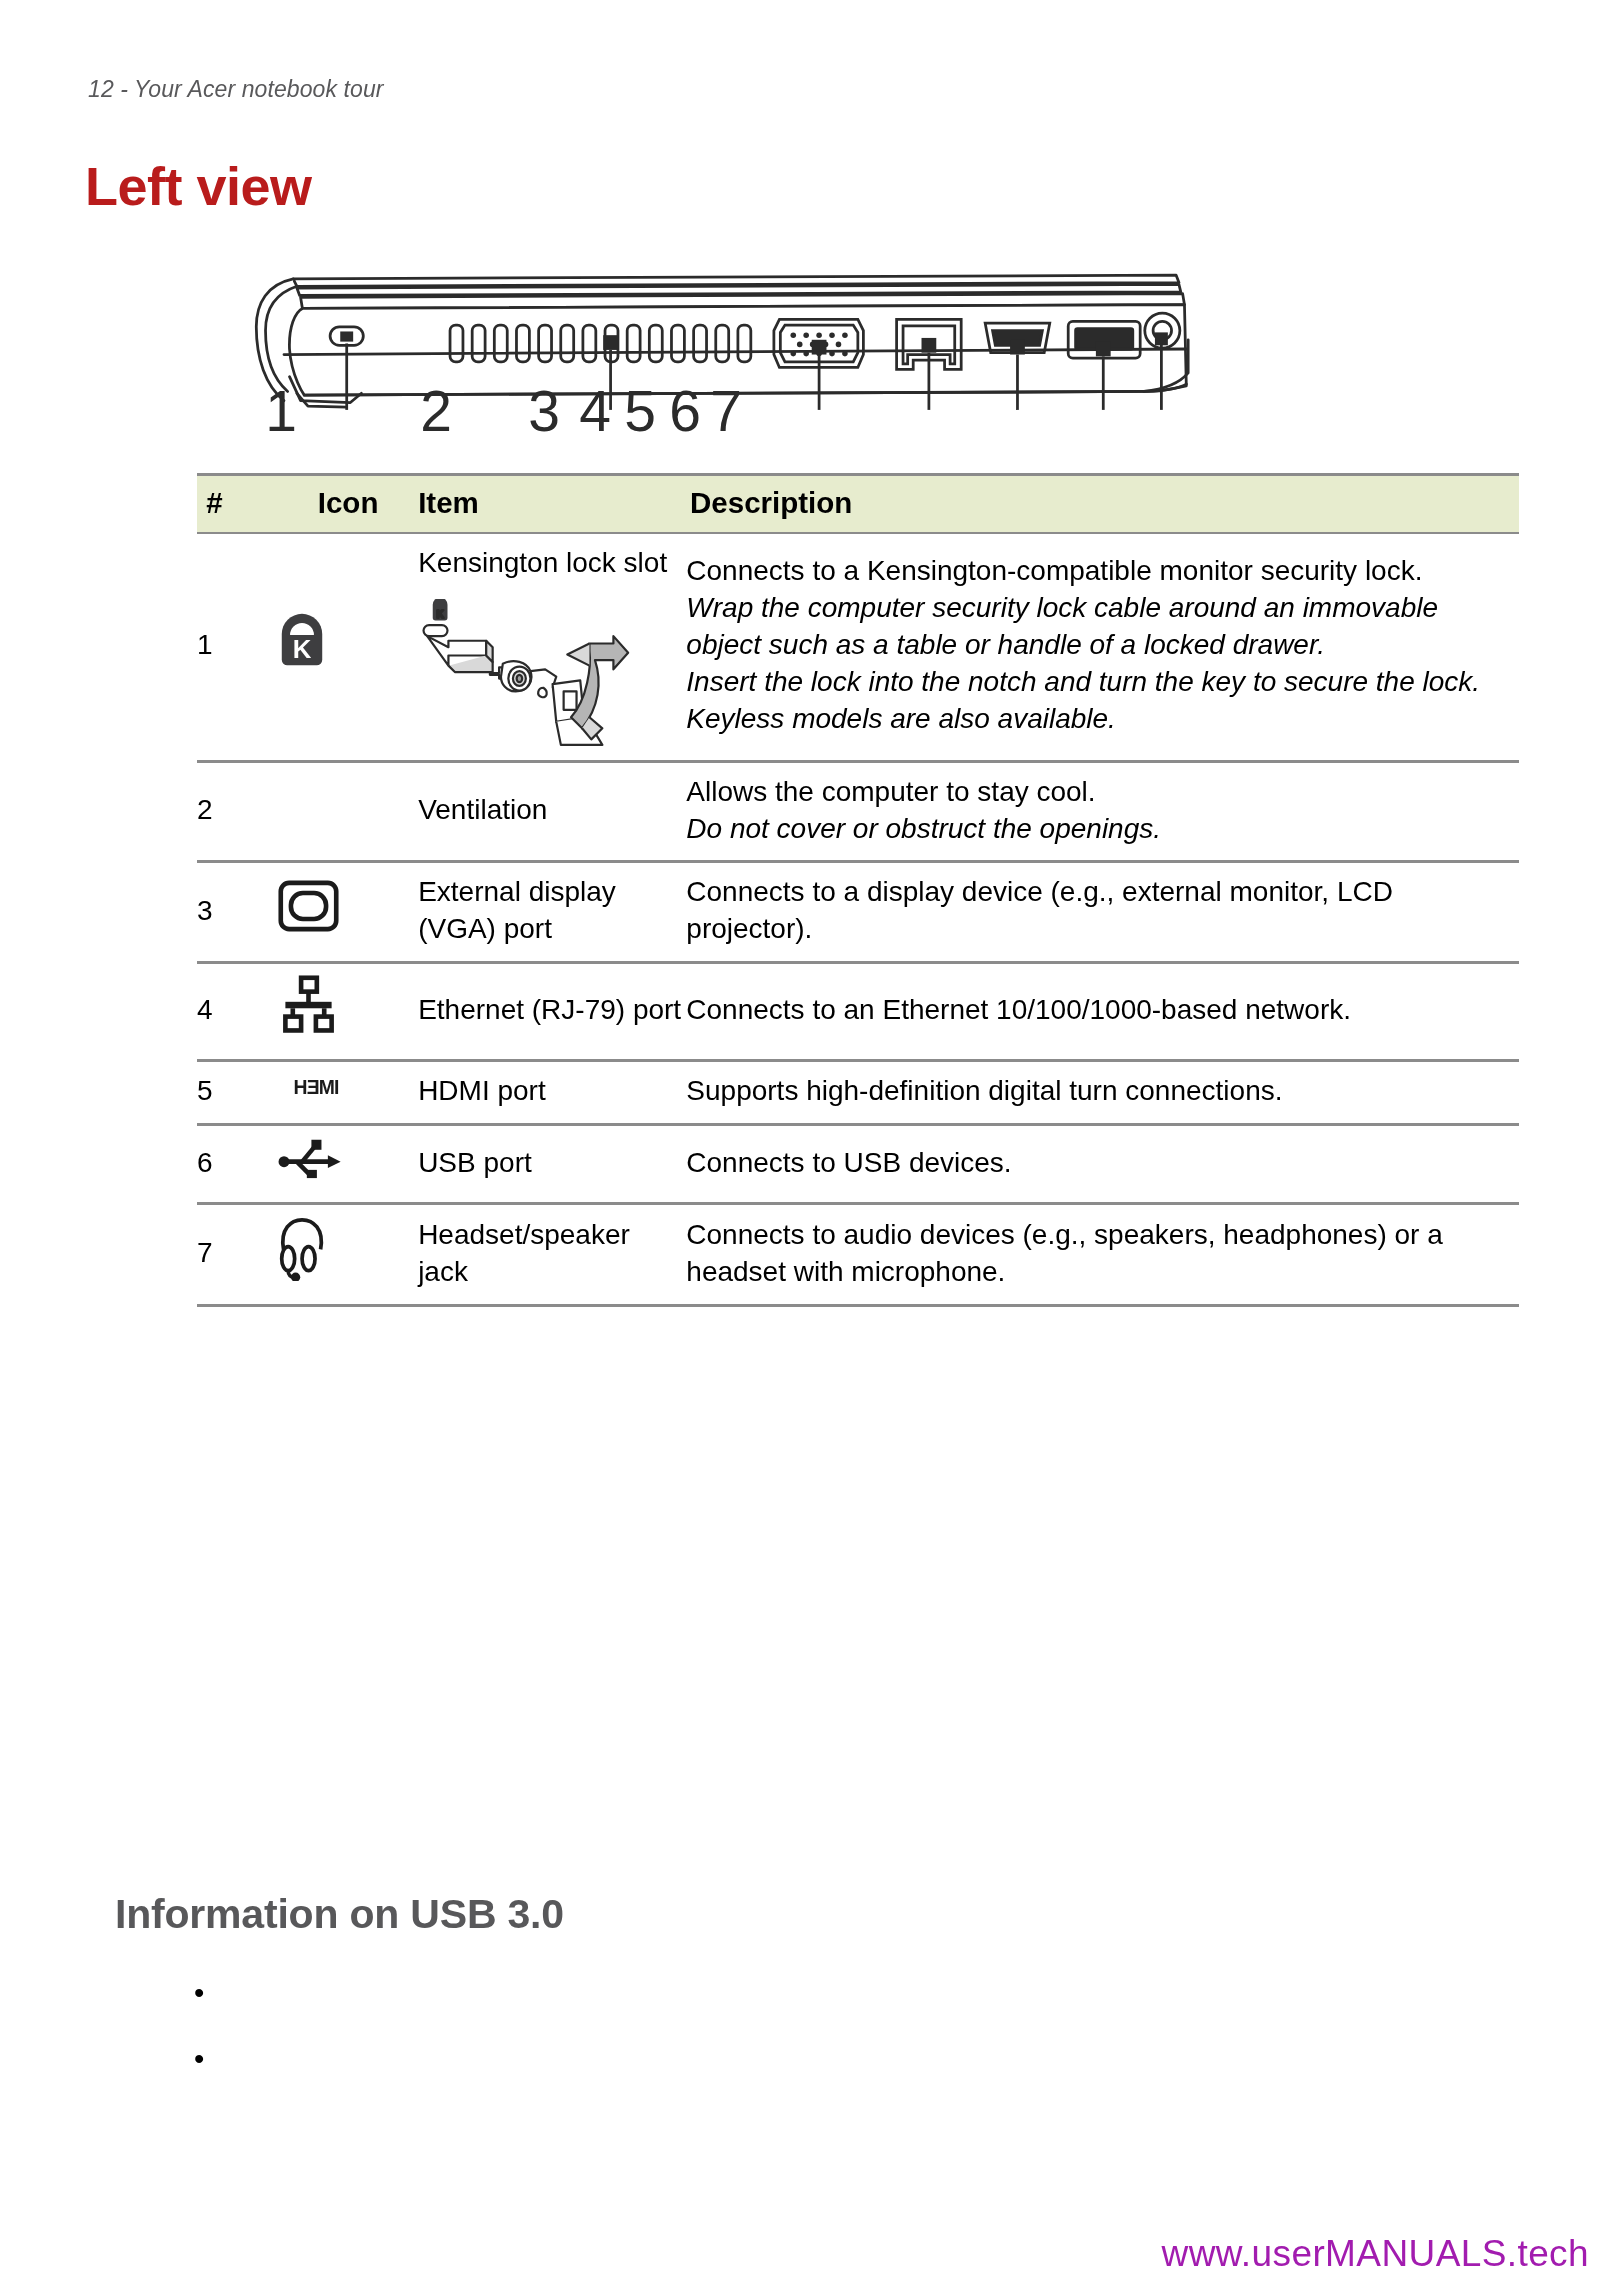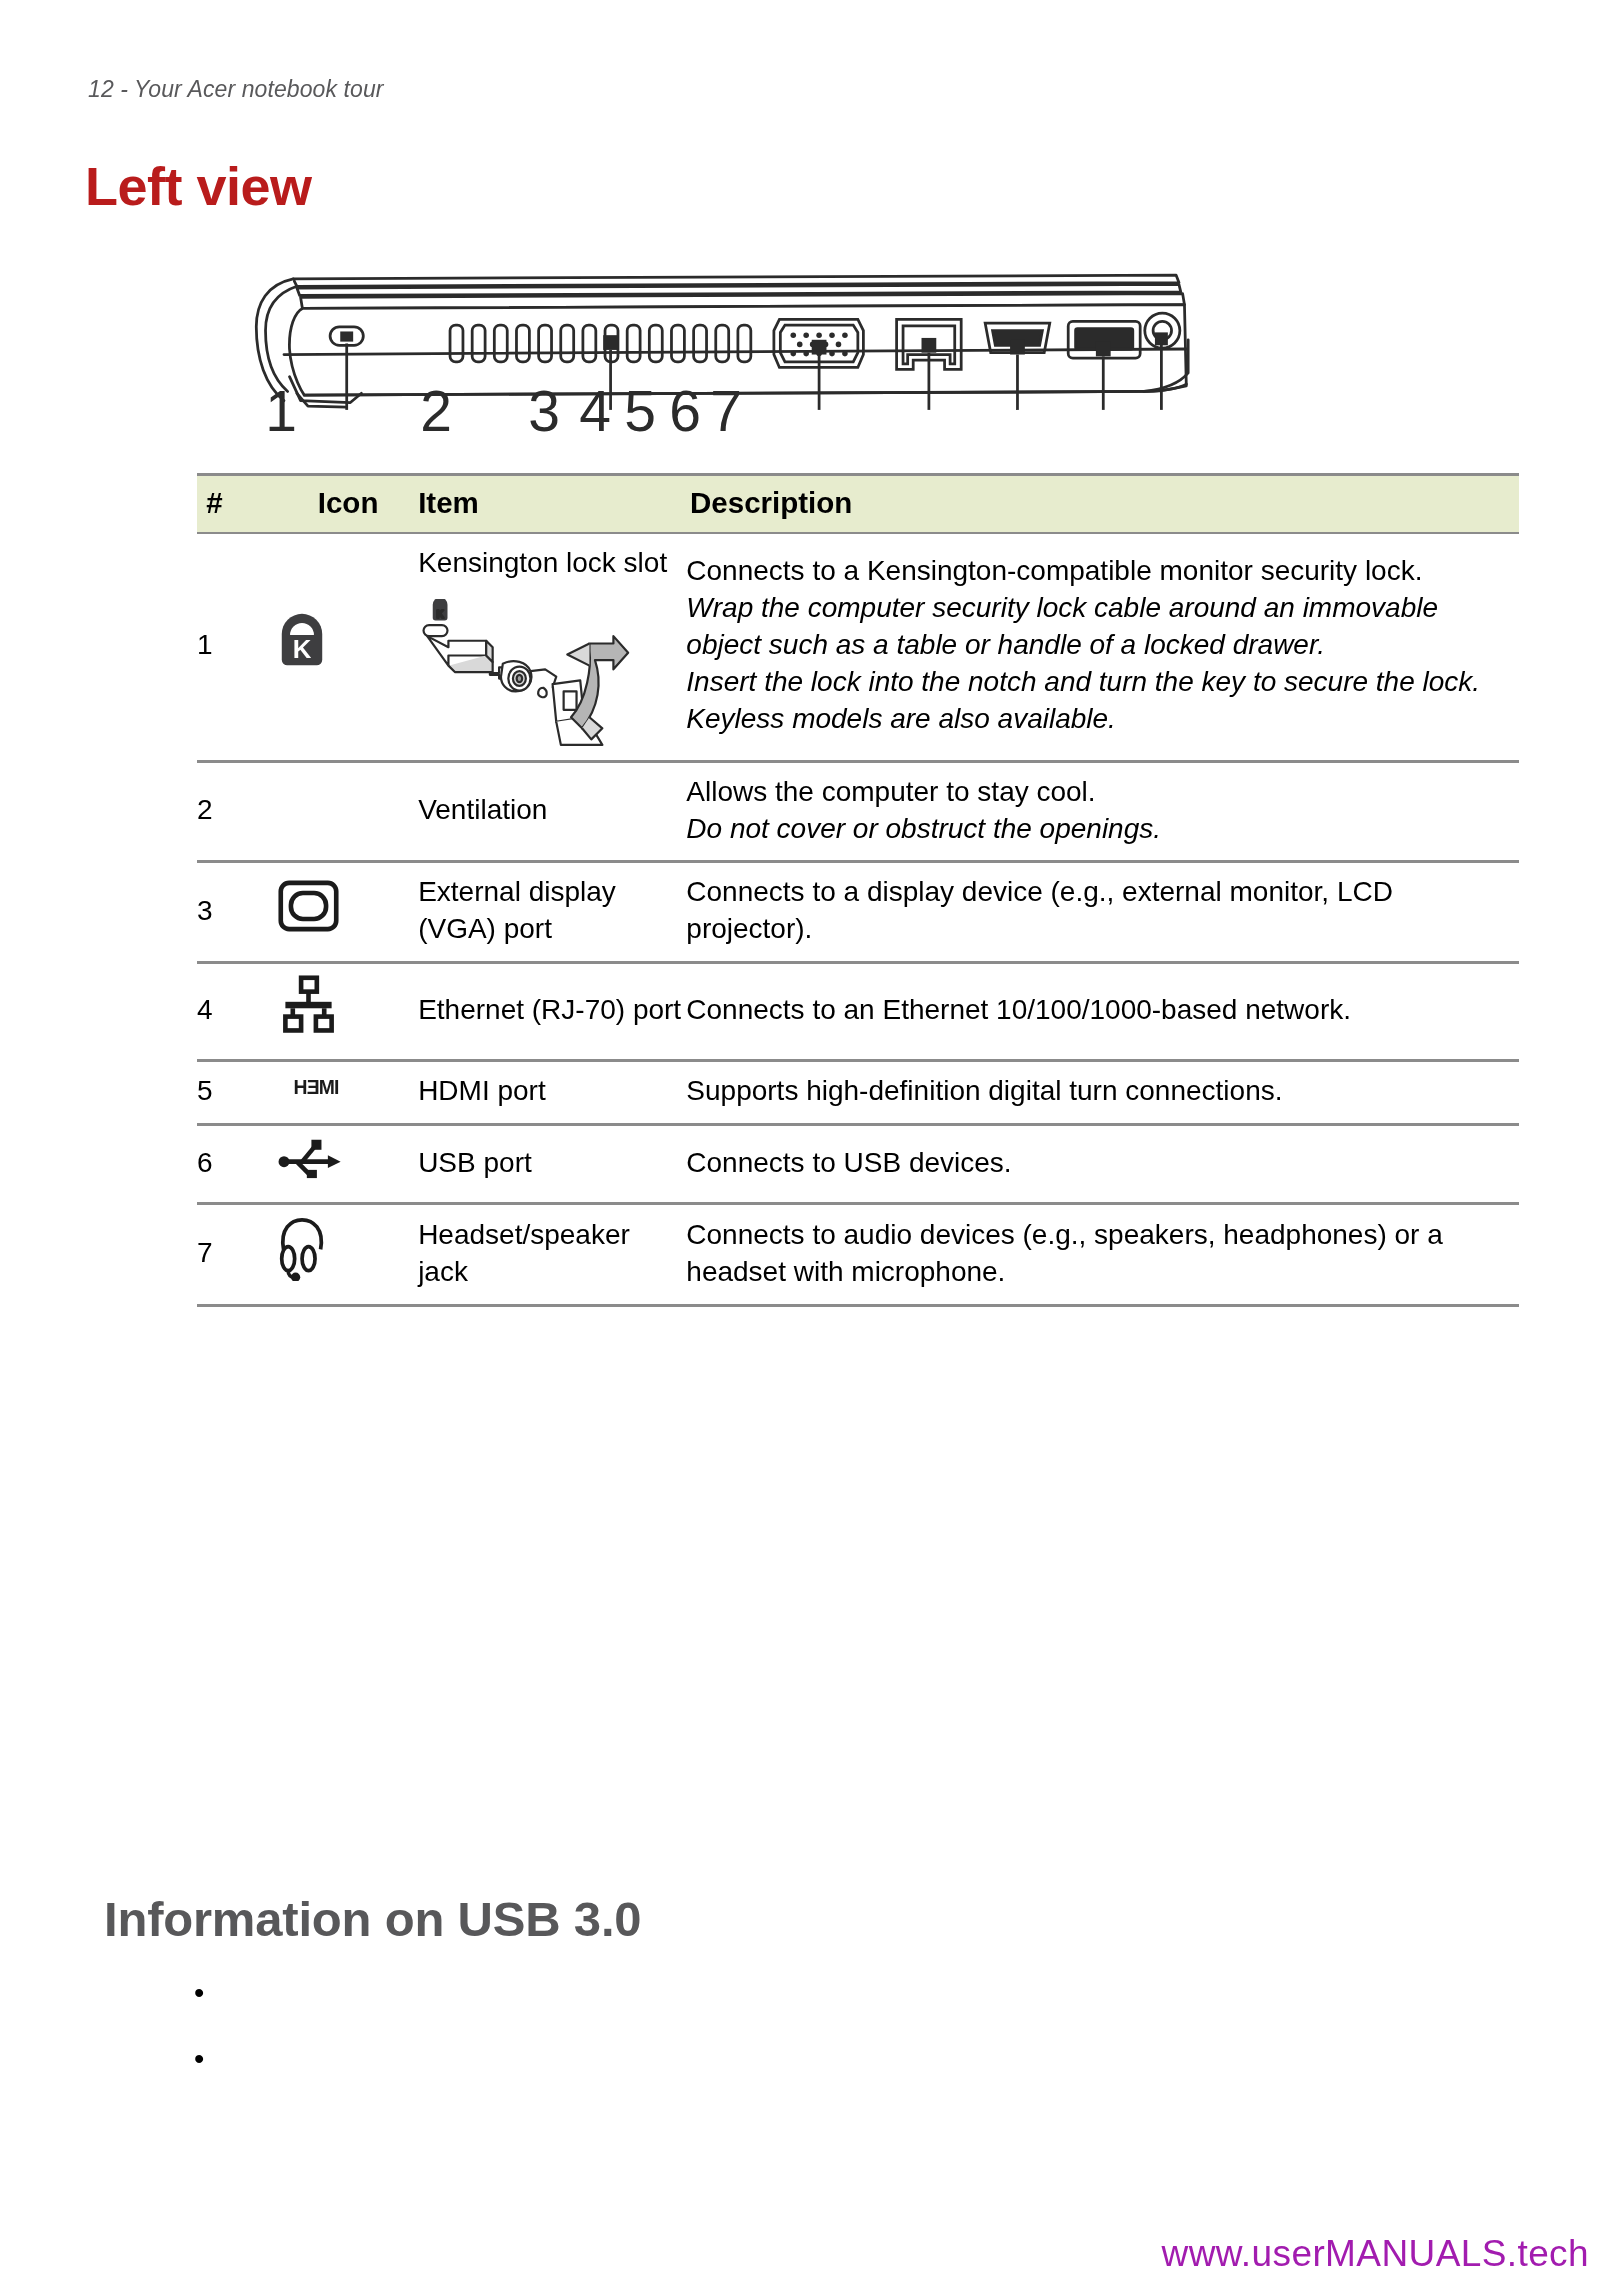--- a/index.html
+++ b/index.html
@@ -114,23 +114,23 @@
   .desc-plain  { display: block; }
   .desc-italic { display: block; font-style: italic; }
 
   .icon-box { display: inline-block; line-height: 0; }
 
   .lock-illus { margin-top: 16.6px; line-height: 0; }
 
   
   .subsection-title {
     position: absolute;
-    left: 104px;
+    left: 115px;
     top: 1891px;
-    font-size: 49px;
+    font-size: 41px;
     font-weight: bold;
     color: #58585a;
     letter-spacing: -0.2px;
   }
 
   .bullets {
     position: absolute;
     left: 194px;
     top: 1975px;
     width: 1200px;
@@ -361,21 +361,21 @@
           <td class="c-icon"><span class="icon-box"><svg width="61" height="61" viewBox="0 0 66 66">
                 <rect x="25" y="3" width="17" height="15" fill="none" stroke="#1b1b1b" stroke-width="5"></rect>
                 <line x1="33" y1="18" x2="33" y2="30" stroke="#1b1b1b" stroke-width="5"></line>
                 <rect x="8" y="29" width="50" height="7" fill="#1b1b1b"></rect>
                 <line x1="16" y1="36" x2="16" y2="45" stroke="#1b1b1b" stroke-width="5"></line>
                 <line x1="50" y1="36" x2="50" y2="45" stroke="#1b1b1b" stroke-width="5"></line>
                 <rect x="8" y="45" width="17" height="15" fill="none" stroke="#1b1b1b" stroke-width="5"></rect>
                 <rect x="41" y="45" width="17" height="15" fill="none" stroke="#1b1b1b" stroke-width="5"></rect>
               </svg></span></td>
           <td class="c-item">
-            <div>Ethernet (RJ-70) port</div>
+            <div>Ethernet (RJ-79) port</div>
           </td>
           <td class="c-desc">
             <span class="desc-plain">Connects to an Ethernet 10/100/1000-based network.</span>
           </td>
         </tr>
         <tr>
           <td class="c-num">5</td>
           <td class="c-icon"><span class="icon-box"><svg width="76" height="24" viewBox="0 0 82 26" style="font-size:30px">
                 <text x="41" y="20" font-family="Liberation Sans, sans-serif" font-size="21" font-weight="bold" fill="#1b1b1b" text-anchor="middle" letter-spacing="-1">HƎMI</text>
               </svg></span></td>

